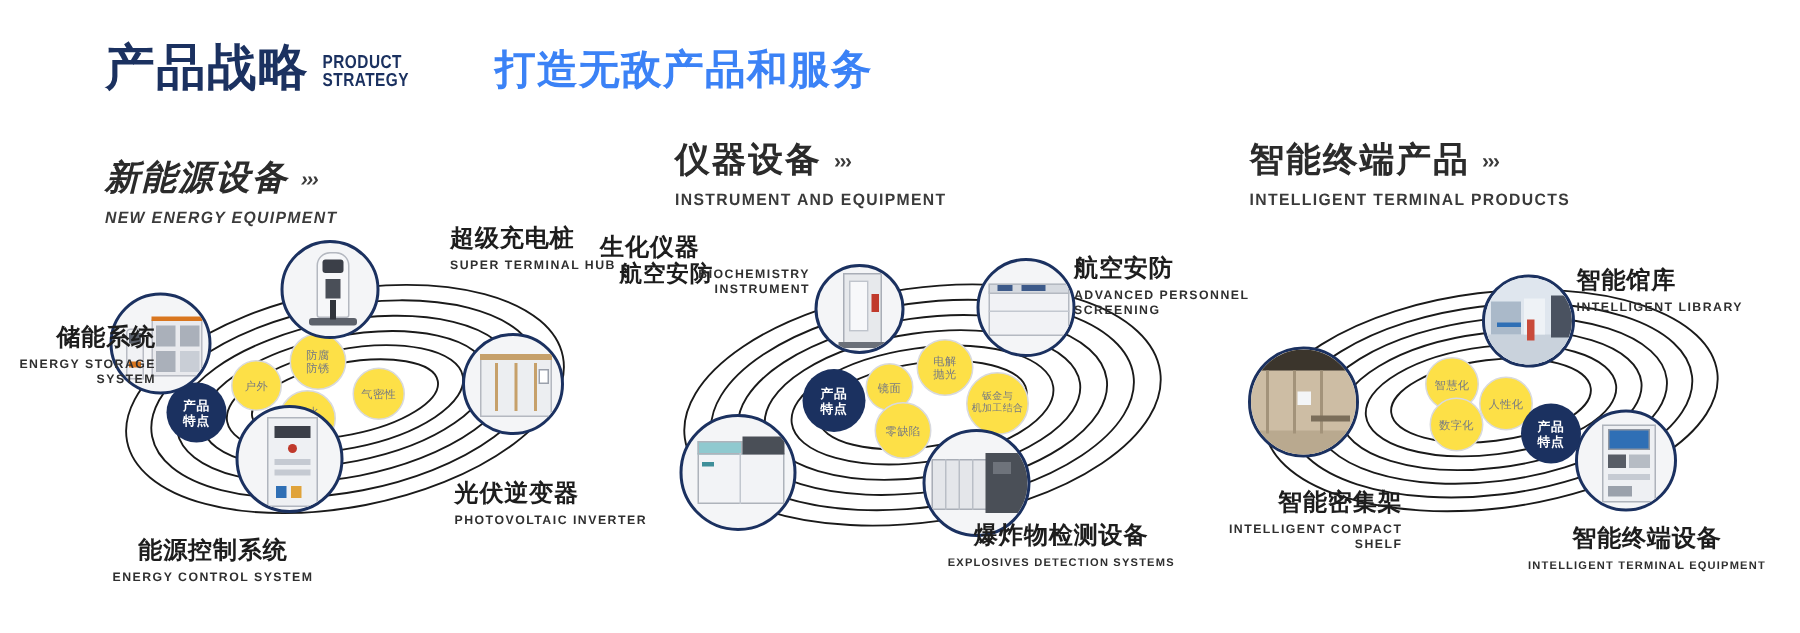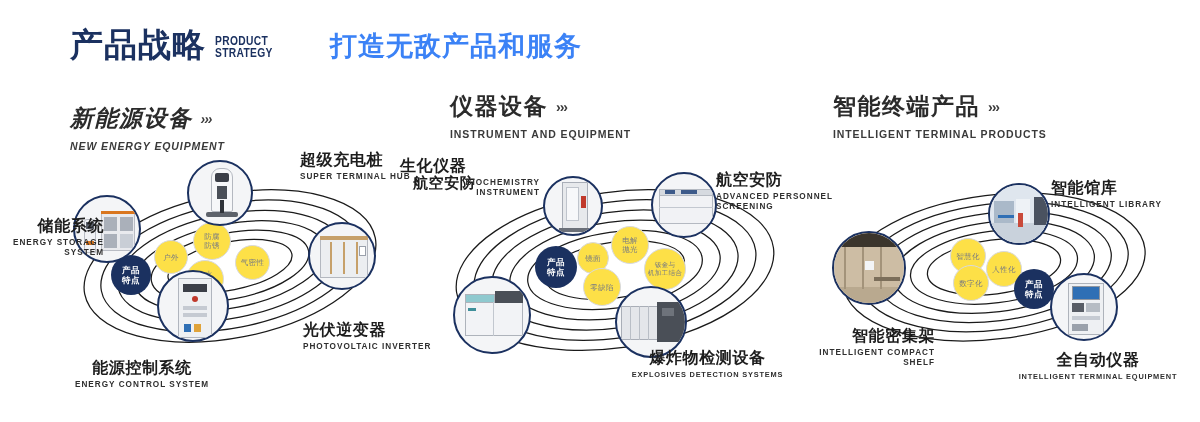--- a/index.html
+++ b/index.html
@@ -334,17 +334,17 @@
   <div class="lbl" style="left:1051px;top:180px;">
     <div class="cn">智能馆库</div>
     <div class="en">INTELLIGENT LIBRARY</div>
   </div>
   <div class="lbl r" style="left:790px;top:328px;width:145px;">
     <div class="cn">智能密集架</div>
     <div class="en">INTELLIGENT COMPACT
 SHELF</div>
   </div>
   <div class="lbl c" style="left:1000px;top:352px;width:196px;">
-    <div class="cn">全自动仪器</div>
+    <div class="cn">智能终端设备</div>
     <div class="en xs">INTELLIGENT TERMINAL EQUIPMENT</div>
   </div>
 
 </div>
 
 </body></html>

